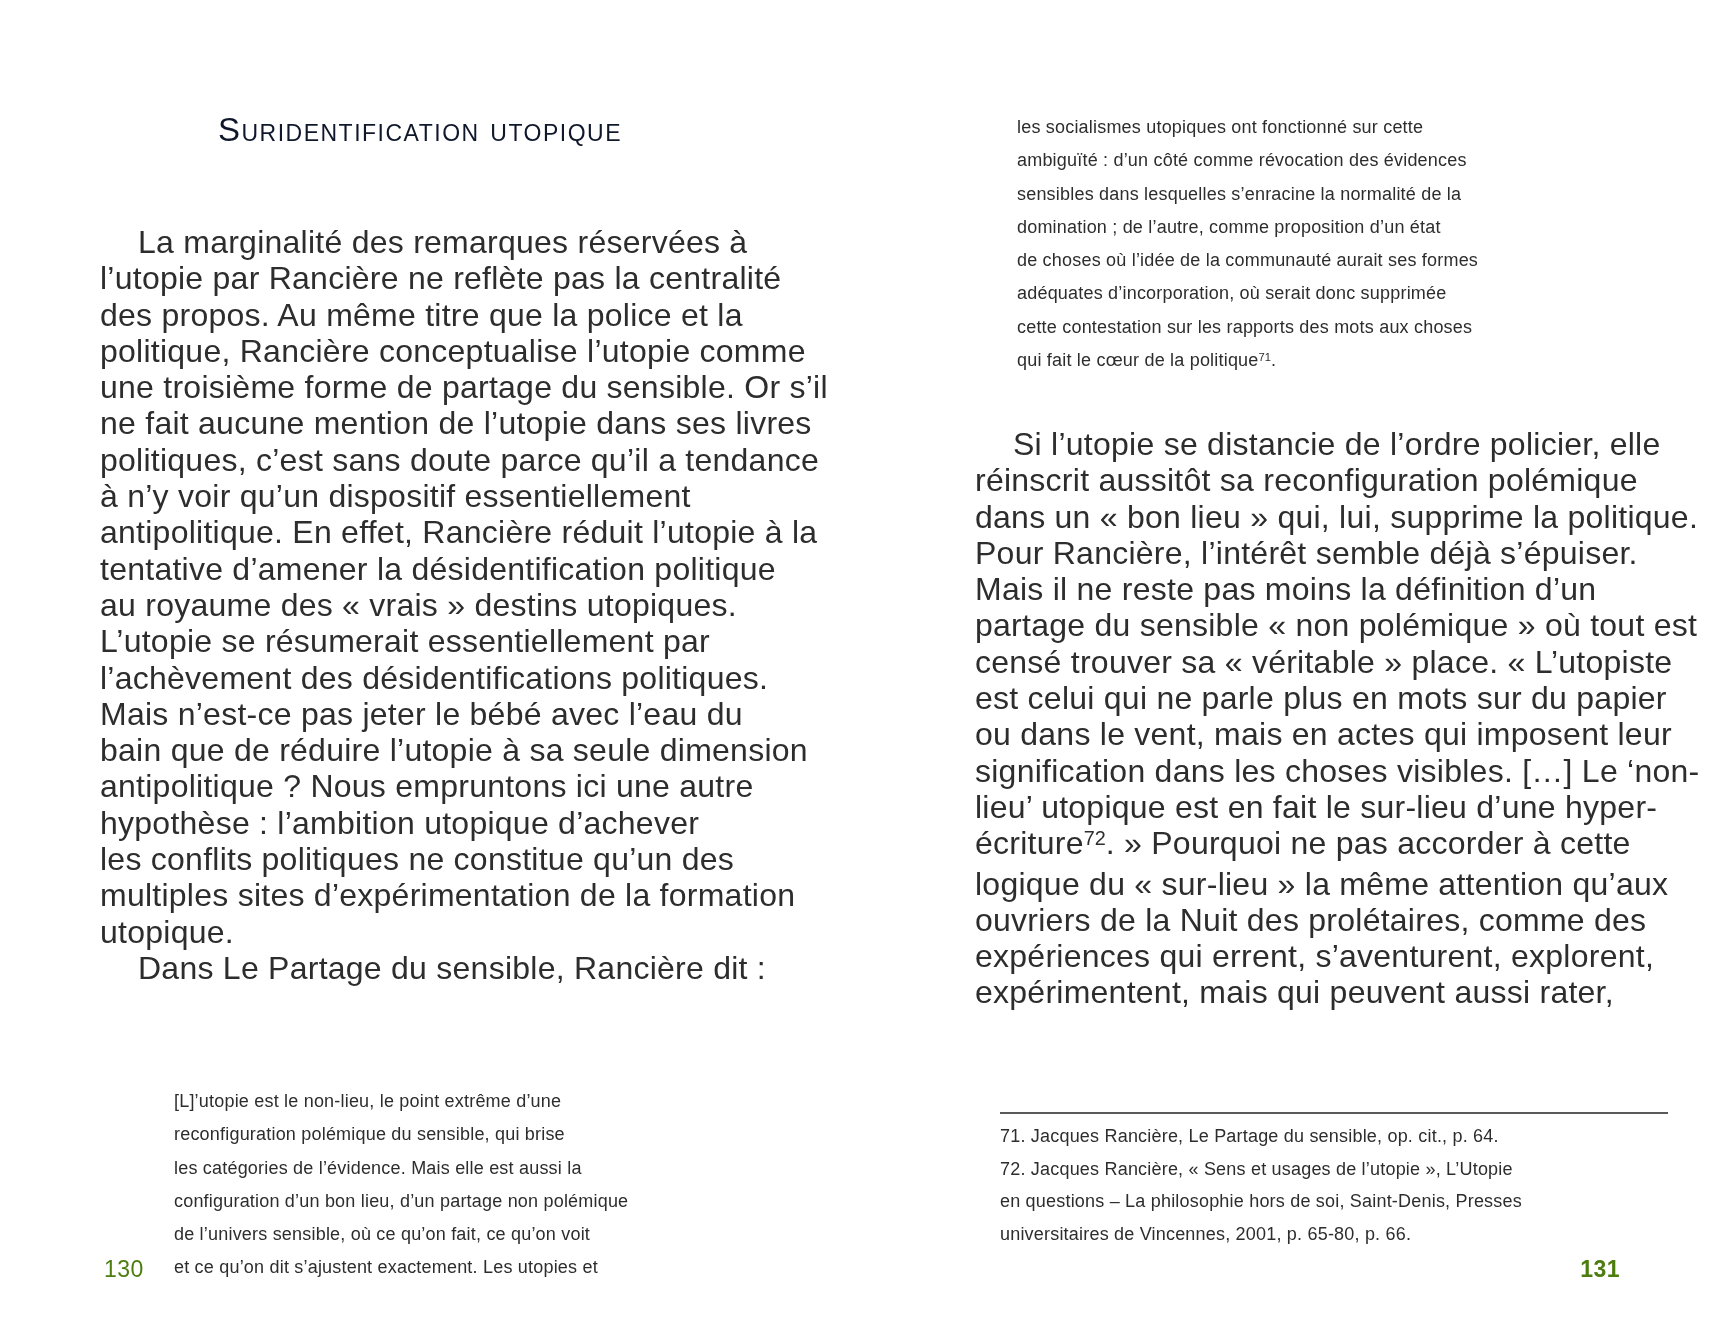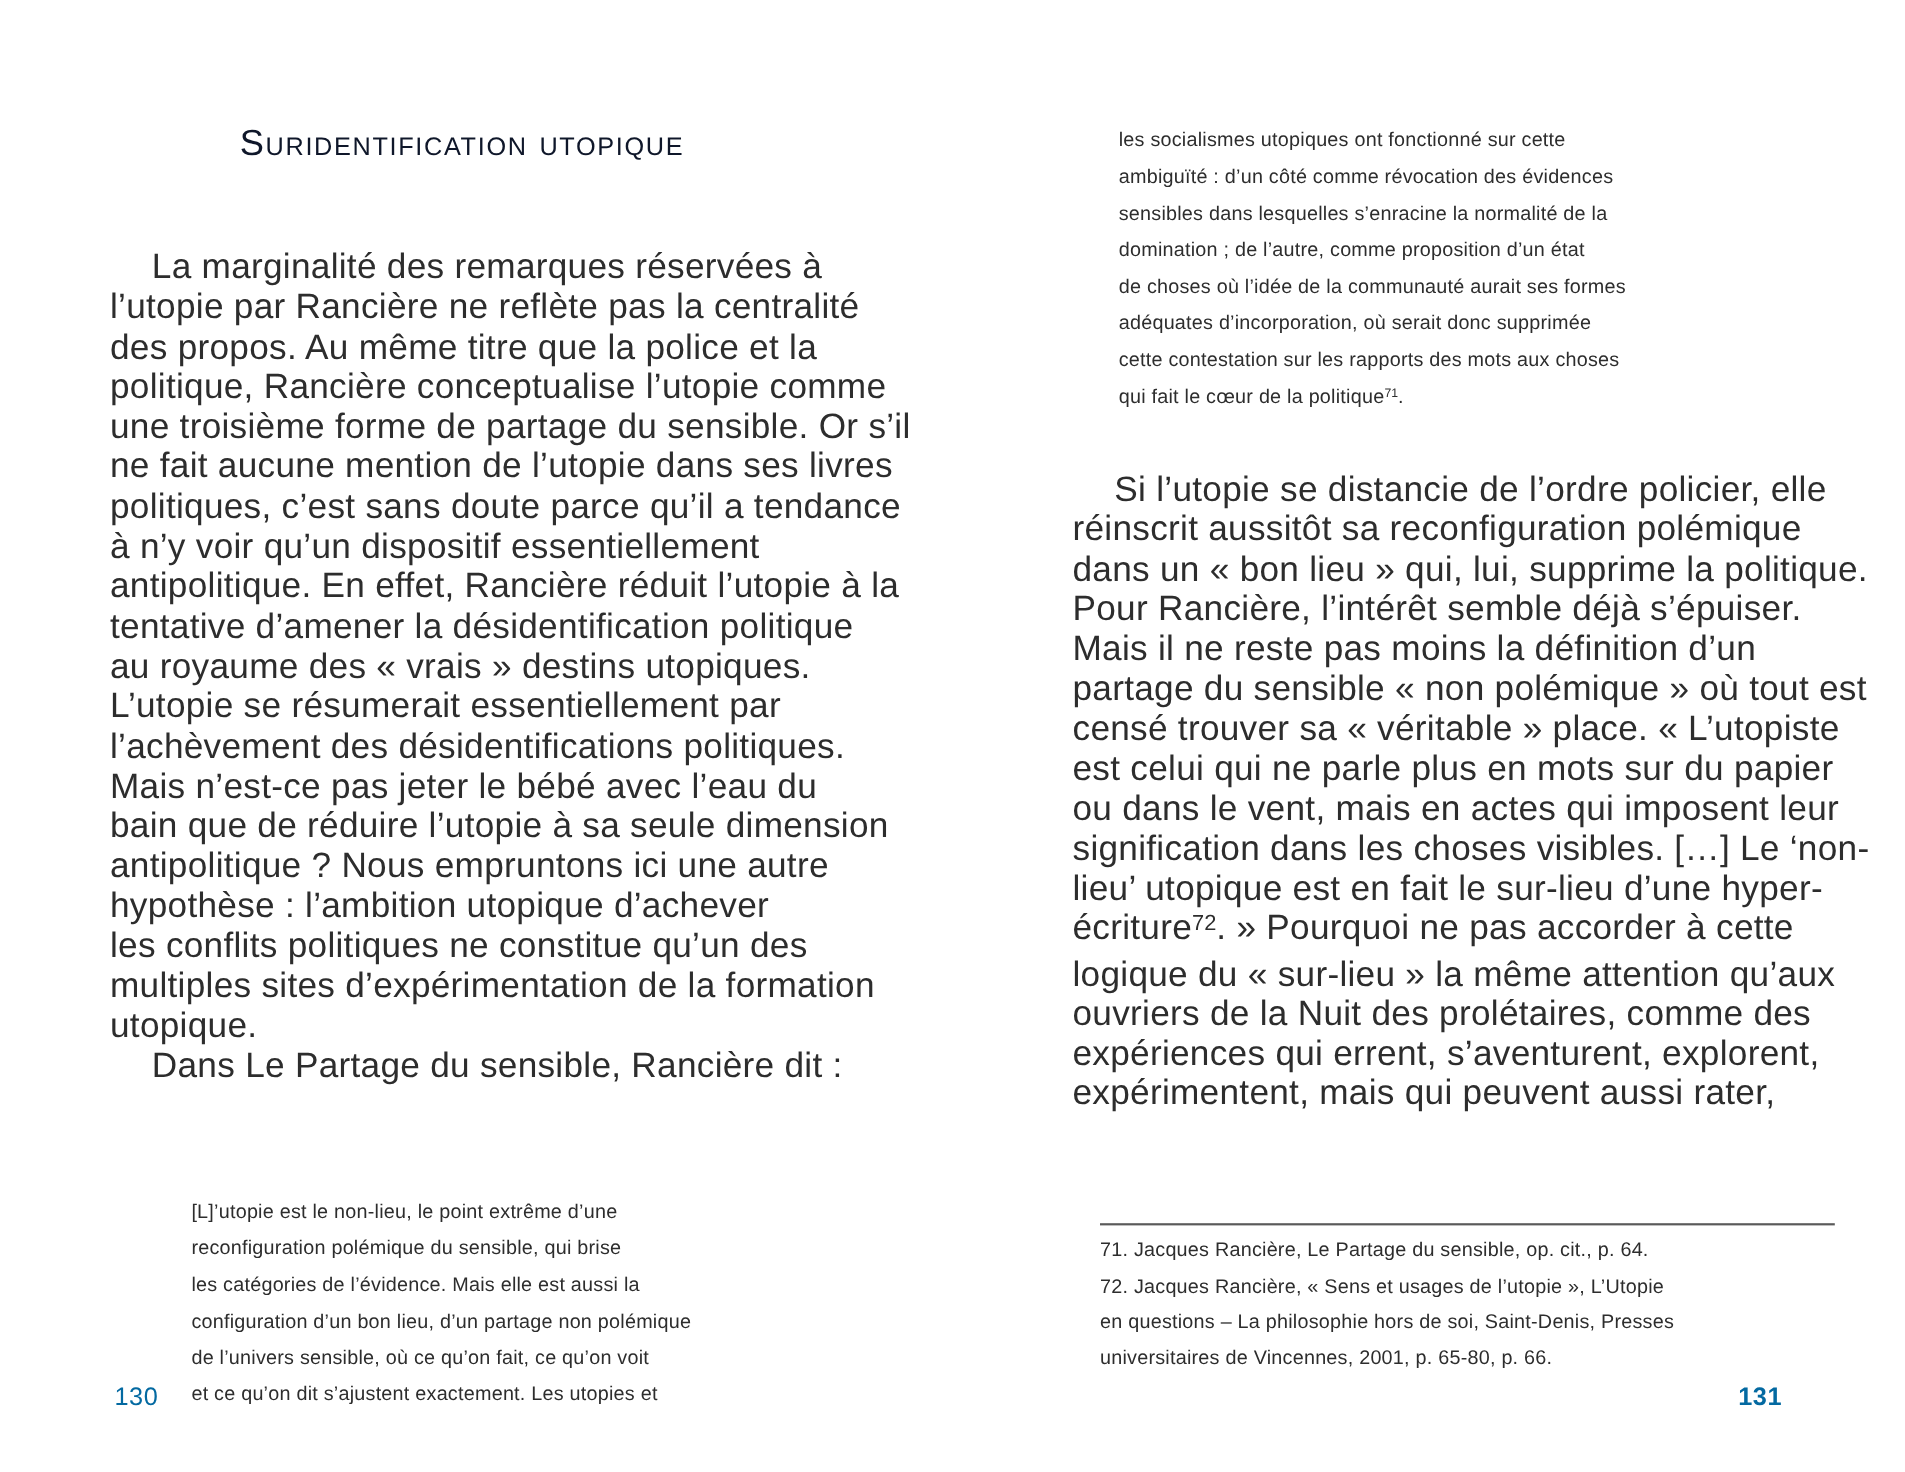--- a/index.html
+++ b/index.html
@@ -51,21 +51,21 @@
 
   .line { white-space: pre; }
   .line.ind { padding-left: 38px; }
   .it  { }
   .sup { font-size: 0.62em; position: relative; top: -0.48em; letter-spacing: 0; }
 
   .page-number {
     position: absolute;
     font-size: 23px;
     line-height: 28px;
-    color: #0369a1;
+    color: #4d7c0f;
     letter-spacing: 0.5px;
   }
   .pn-left  { left: 104px; top: 1255px; }
   .pn-right { left: 704px; top: 1255px; width: 50px; text-align: right; font-weight: bold; }
 </style>
 </head>
 <body>
 
 <div class="spread">
 

